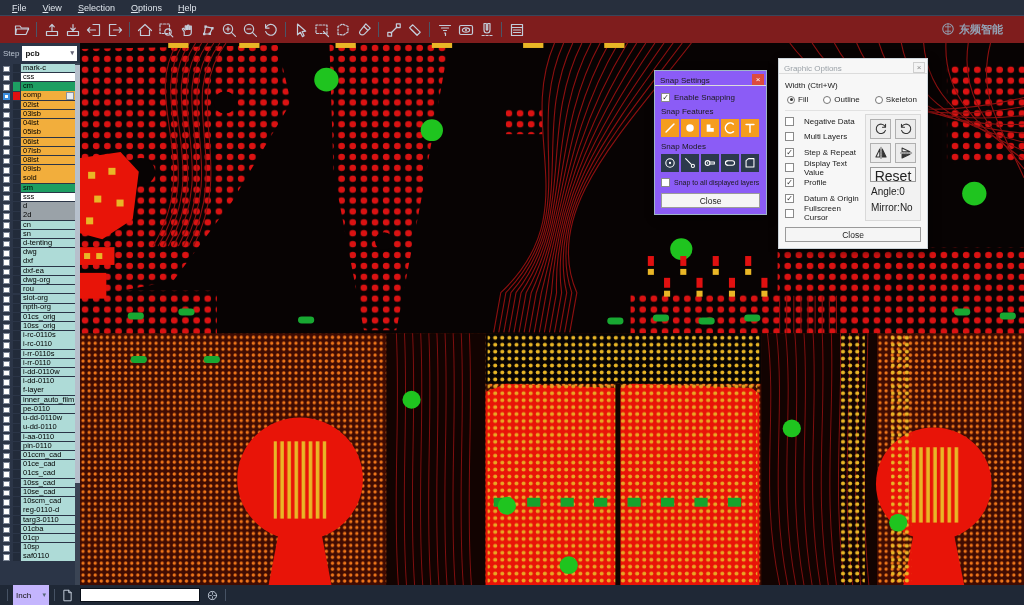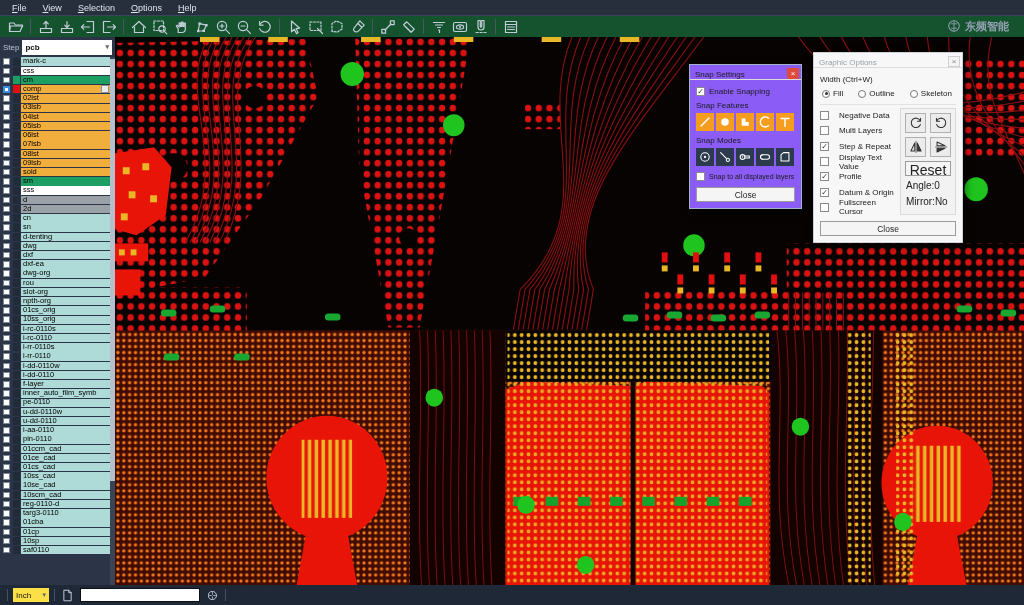--- a/index.html
+++ b/index.html
@@ -3,53 +3,53 @@
 <meta charset="utf-8">
 <style>
   *{box-sizing:border-box;margin:0;padding:0}
   html,body{width:1024px;height:605px;background:#111;overflow:hidden}
   .app{width:1024px;height:605px;display:flex;flex-direction:column;font-family:"Liberation Sans",sans-serif;background:#20293a;position:relative}
   
   .menubar{height:15px;background:#272f3d;display:flex;align-items:center;padding-left:4px}
   .menu-item{display:inline-block;color:#dfe5ec;font-size:9px;padding:1px 8px;cursor:default}
   .menu-item::first-letter{text-decoration:underline}
   
-  .toolbar{height:22px;background:#14532d;display:flex;align-items:center;padding:0 5px;border-top:1px solid #39455a}
+  .toolbar{height:28px;background:#7f1d1d;display:flex;align-items:center;padding:0 11px;border-top:1px solid #39455a}
   .tbtn{width:21px;height:21px;color:#c3cdda;display:flex;align-items:center;justify-content:center;flex:none}
   .tbtn svg{width:16px;height:16px}
   .tsep{width:1px;height:15px;background:#4a5668;margin:0 4px;flex:none}
   .logo{margin-left:auto;display:flex;align-items:center;gap:4px;color:#93a0b2;font-size:11px;font-weight:bold;padding-right:10px}
   .logo svg{width:14px;height:14px}
   
   .main{flex:1;display:flex;min-height:0}
-  .sidebar{width:115px;background:#2b3547;display:flex;flex-direction:column;flex:none}
+  .sidebar{width:80px;background:#2b3547;display:flex;flex-direction:column;flex:none}
   .step-row{height:20px;display:flex;align-items:center;padding:2px 3px;gap:3px;flex:none}
   .step-label{color:#b9c3d0;font-size:8px}
   .step-select{flex:1;height:15px;background:#fff;font-size:8px;font-weight:bold;display:flex;align-items:center;padding:0 3px;color:#111}
   .step-chev{margin-left:auto;color:#667;font-size:7px}
   .layer-list{flex:1;position:relative;overflow:hidden}
-  .layer-row{height:9.22px;display:flex;align-items:center}
+  .layer-row{height:9.22px;display:flex;align-items:flex-end}
   .lr-cb{width:13px;display:flex;justify-content:center;flex:none}
   .cbsq{width:6.5px;height:6.5px;background:#fff;border:1px solid #7a8494}
   .cbsq.sel{border:2px solid #3a8de0}
   .lr-sw{width:7px;height:8.2px;background:#222b3a;margin-right:1px;flex:none}
   .sw-red{background:#e01010}.sw-green{background:#1d9e62}
   .lr-name{flex:1;height:8.4px;font-size:7.5px;line-height:8.5px;color:#000;padding-left:2px;white-space:nowrap;overflow:hidden;display:flex;align-items:center}
   .c-teal{background:#aedbd7}.c-white{background:#fff}.c-green{background:#1d9e62}.c-orange{background:#f2ae3c}.c-gray{background:#9aa2a8}
   .lr-badge{width:8px;height:8px;background:#e8ecef;border:1px solid #8a929e;margin-left:auto;margin-right:6px;flex:none}
   .scrollbar{position:absolute;right:0;top:0;bottom:0;width:5px;background:#3a4454}
   .scroll-thumb{position:absolute;top:2px;right:0;width:5px;height:80%;background:#b6c0cc}
   .xy-status{height:28px;background:#5b7689;color:#fff;font-size:9px;padding:2px 5px;line-height:12px;flex:none}
   
   .canvas{flex:1;position:relative;background:#000;overflow:hidden}
   #pcb{position:absolute;inset:0;width:100%;height:100%}
   
   .bottombar{height:20px;background:#1f2836;display:flex;align-items:center;gap:5px;padding:0 7px;flex:none}
   .bsep{width:1px;height:12px;background:#465264;flex:none}
-  .unit-select{width:36px;height:14px;background:#fde047;font-size:8px;display:flex;align-items:center;padding:0 3px;color:#111}
+  .unit-select{width:36px;height:20px;background:#c4b5fd;font-size:8px;display:flex;align-items:center;padding:0 3px;color:#111}
   .unit-chev{margin-left:auto;color:#567;font-size:7px}
   .bicon{color:#c3cdda;width:15px;height:15px;display:flex;align-items:center;justify-content:center}
   .bicon svg{width:13px;height:13px}
   .cmd-input{width:120px;height:14px;background:#fff;border:1px solid #0a0f18;font-size:8px;padding:0 3px;font-family:inherit}
   
   .dlg{position:absolute;background:#8b5cf6;border:1px solid #9fb6c8;box-shadow:2px 3px 8px rgba(0,0,0,.55);font-size:8px;color:#1a1a1a}
   .dlg-title{height:15px;display:flex;align-items:flex-end;padding:0 2px 0 5px;border-bottom:1px solid #dcdcdc}
   .close-btn{margin-left:auto;width:12px;height:11px;display:flex;align-items:center;justify-content:center;font-size:8px;line-height:1;cursor:default}
   .close-red{background:#dd4b3e;color:#fff}
   .close-gray{background:#f4f4f4;color:#888;border:1px solid #cfcfcf}

